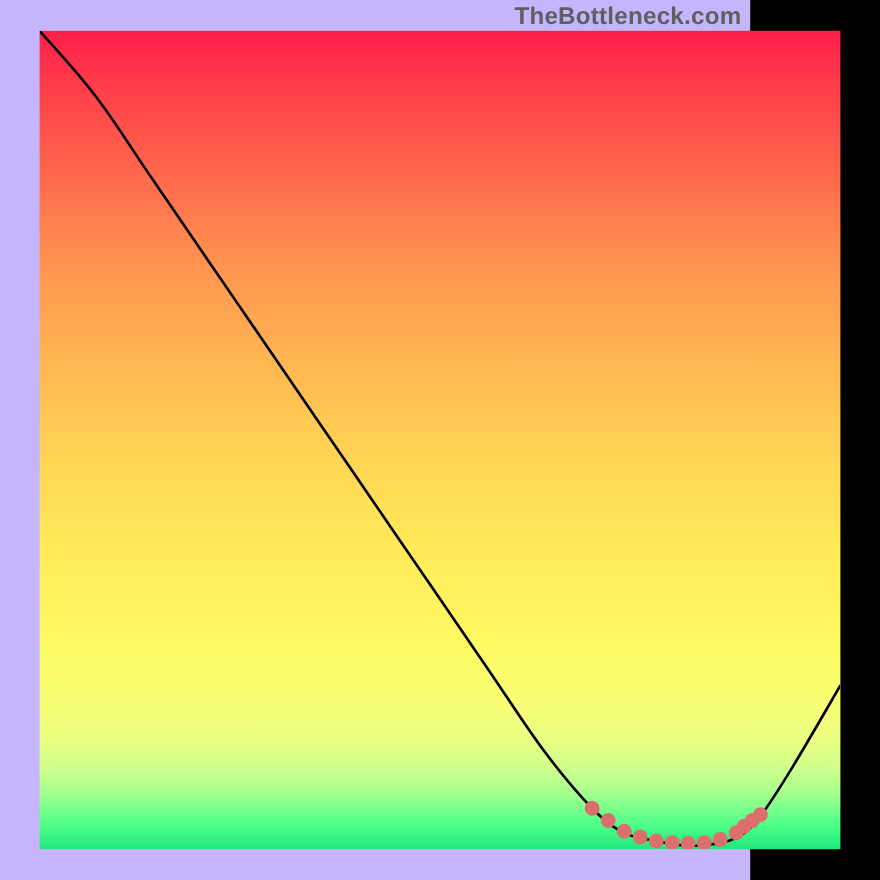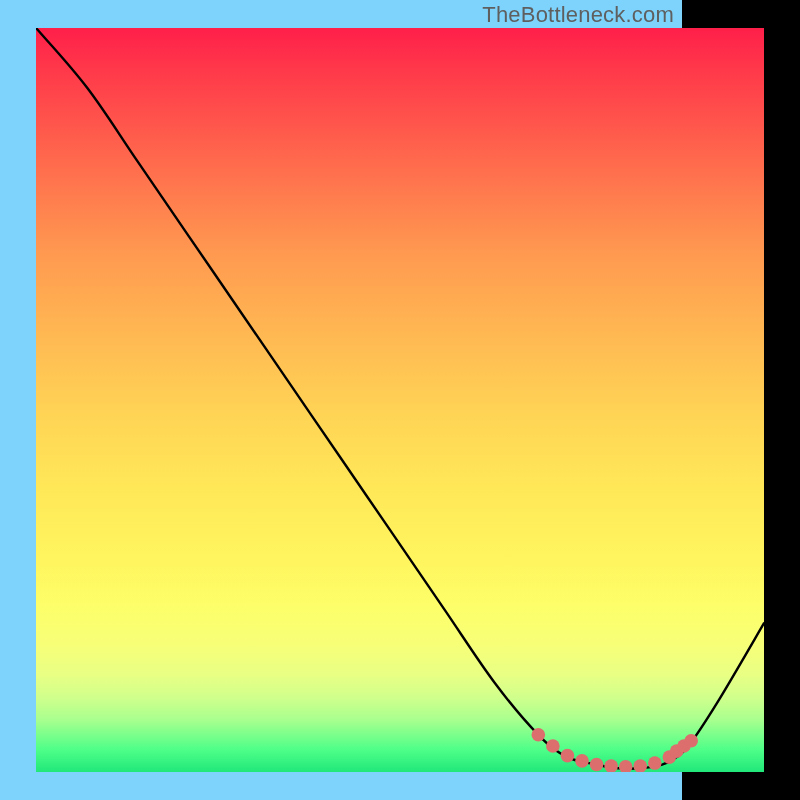--- a/index.html
+++ b/index.html
@@ -8,21 +8,22 @@
     width: 800px;
     height: 800px;
     background: #000;
     overflow: hidden;
     font-family: Arial, Helvetica, sans-serif;
   }
   .frame {
     position: relative;
     width: 682px;
     height: 800px;
-    background: #7dd3fc;
+    background: #c4b5fd;
+    font-weight: bold;
   }
   .watermark {
     position: absolute;
     top: 2px;
     right: 8px;
     color: #5f5f5f;
     font-size: 22px;
     letter-spacing: 0.2px;
     z-index: 10;
   }

